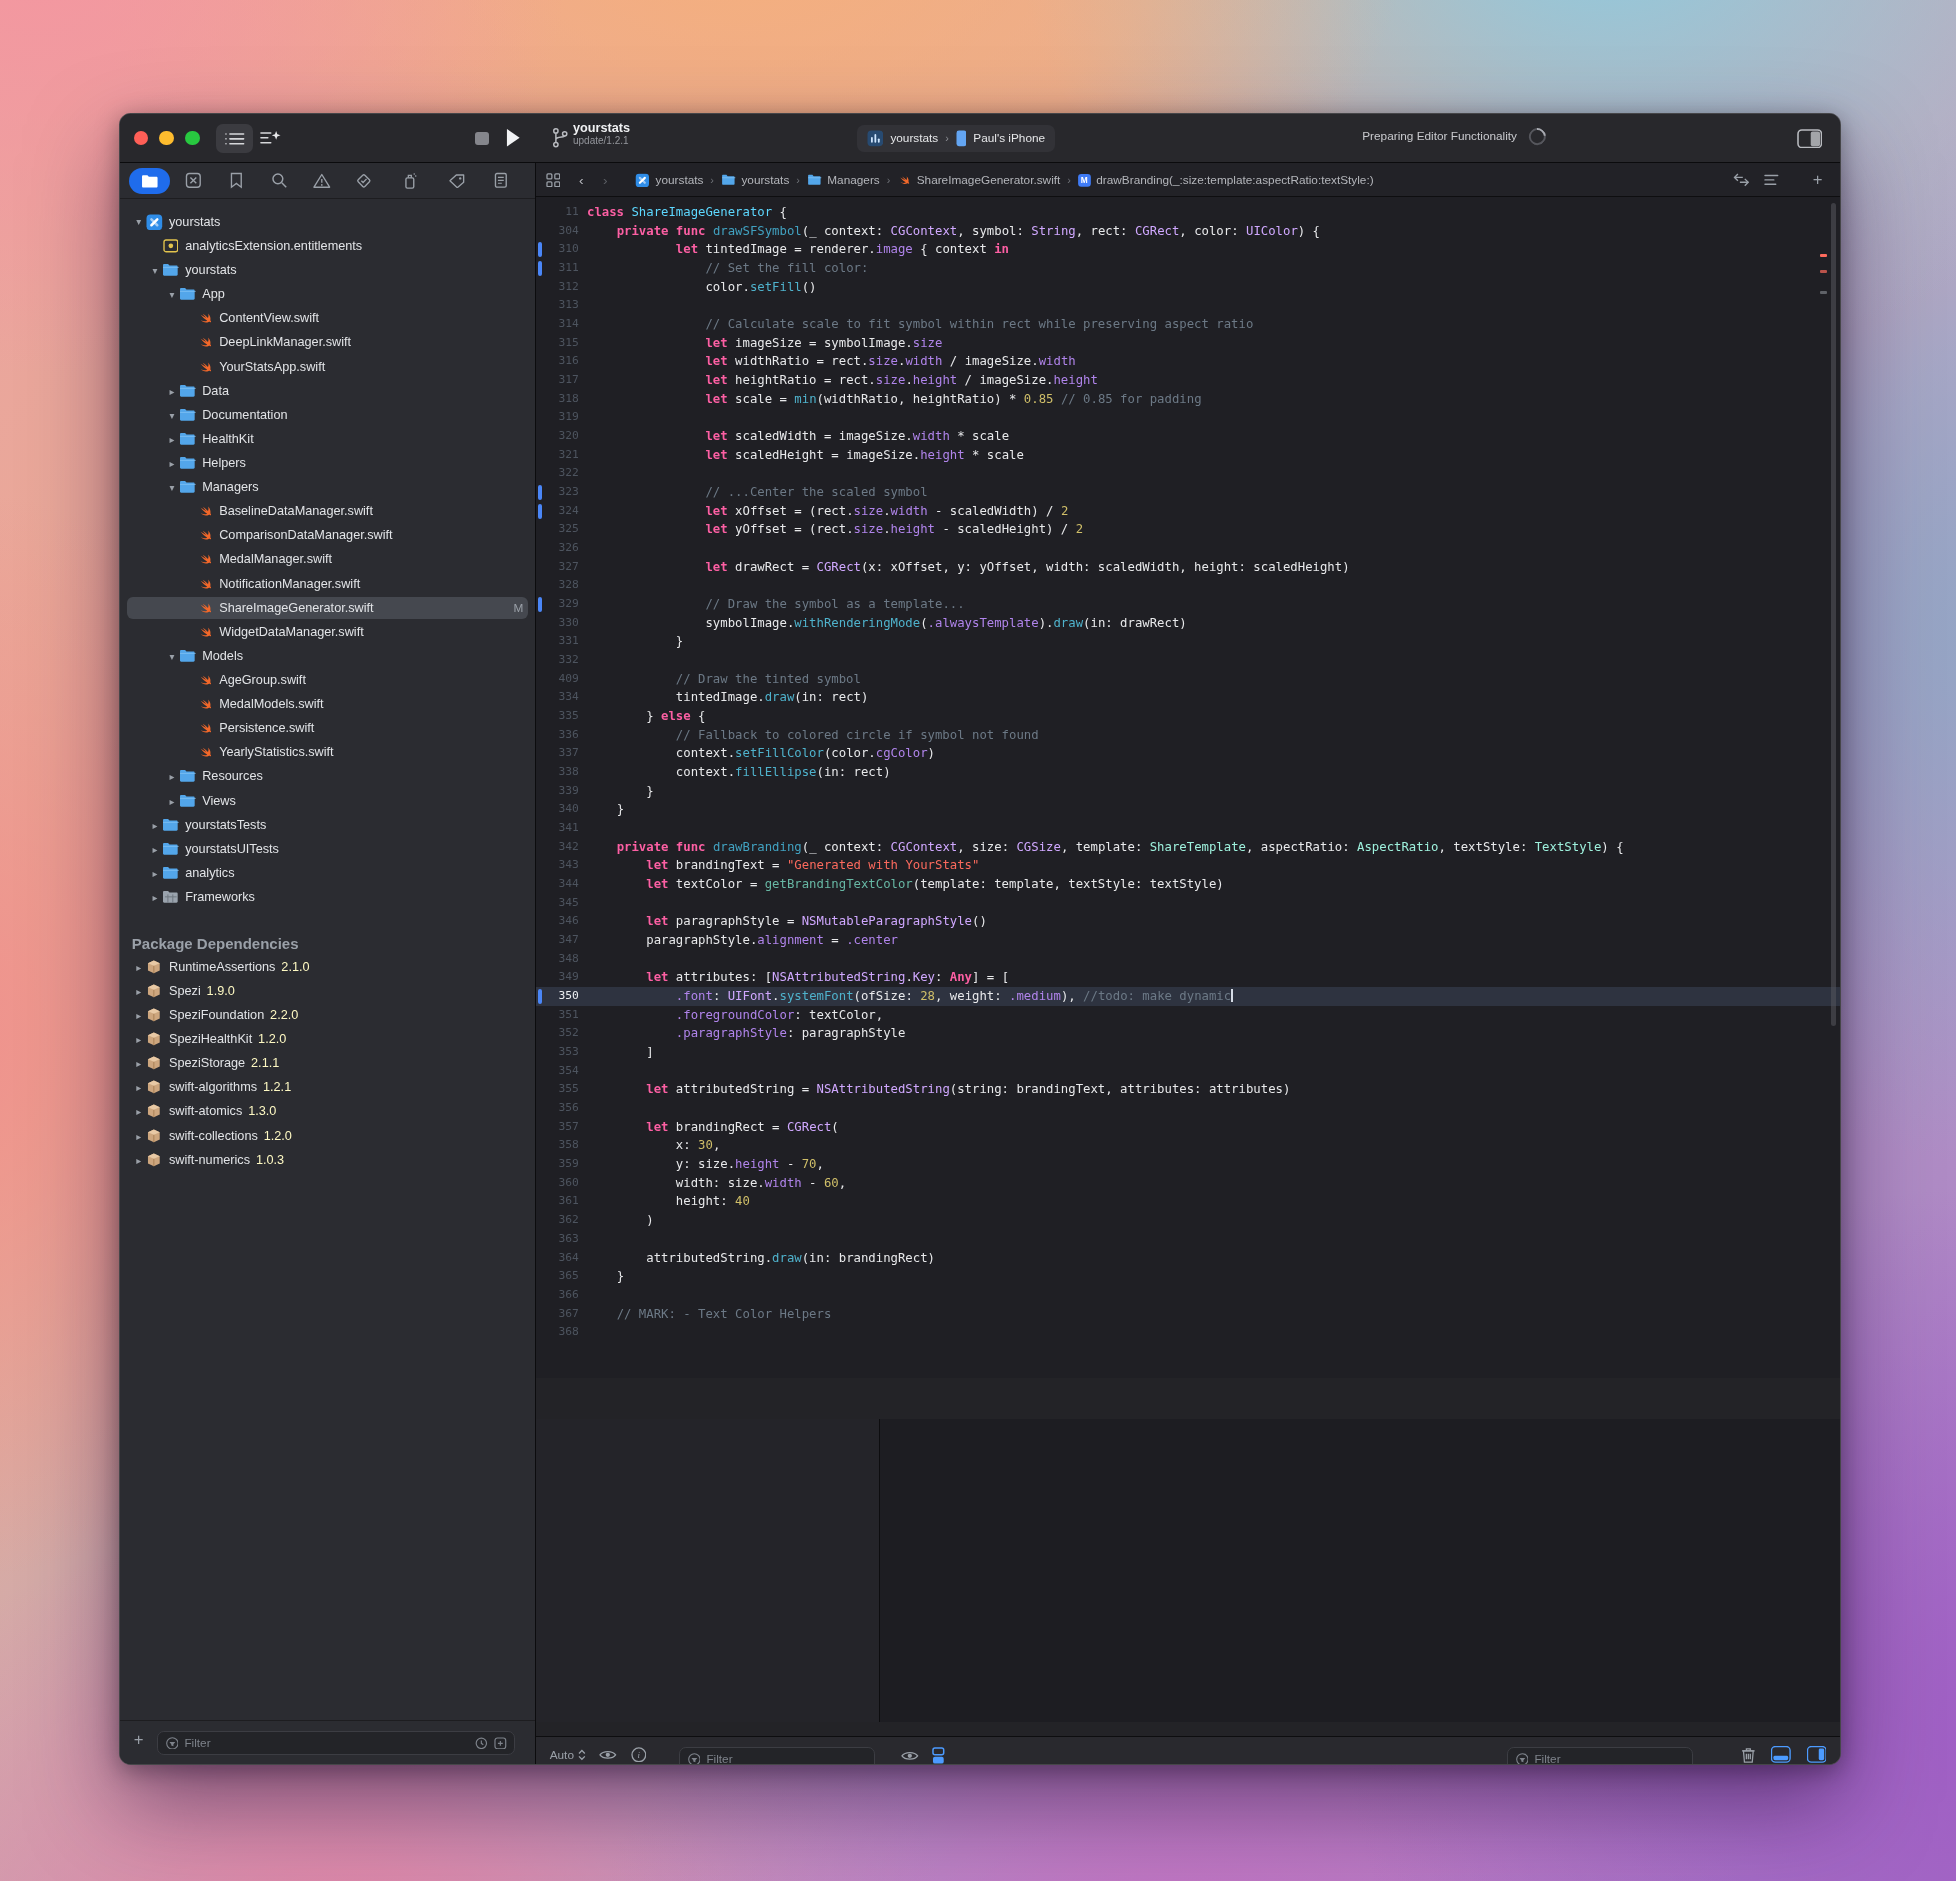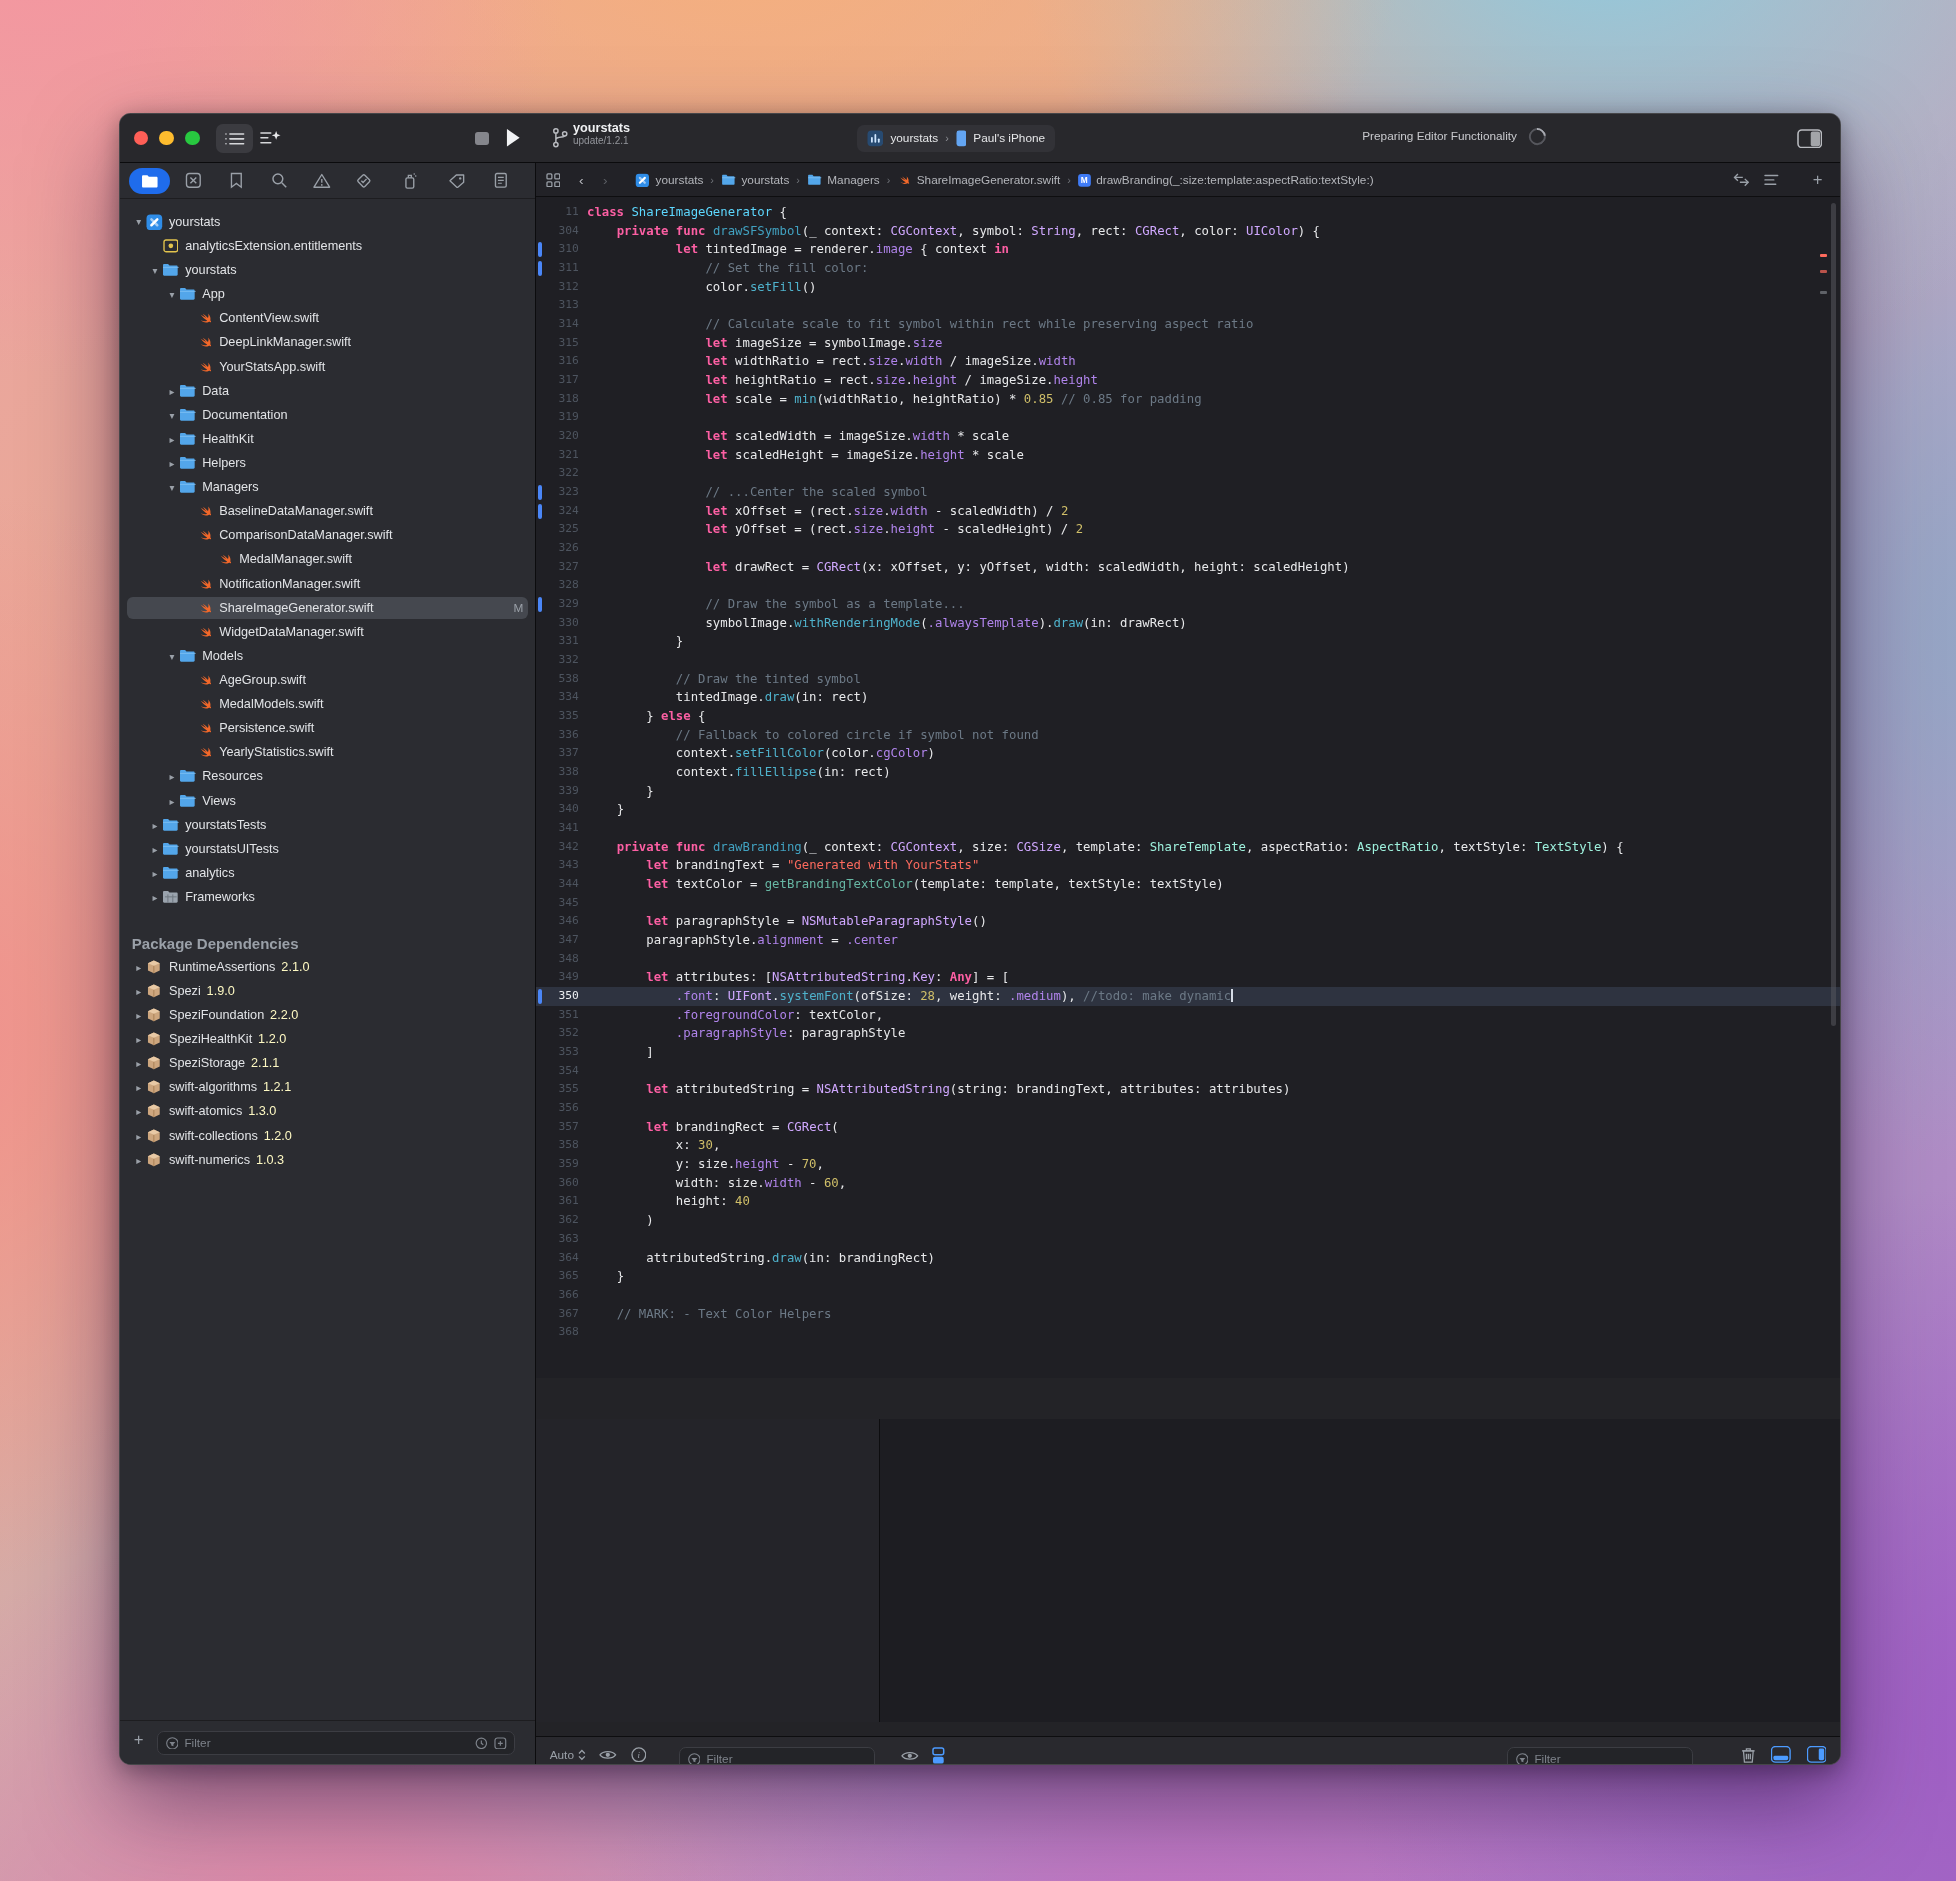--- a/index.html
+++ b/index.html
@@ -378,21 +378,21 @@
         <div class="trow" style="top: 319px;">
           <span style="width: 62px; flex: 0 0 auto;"></span>
           <span class="chev"></span>
           <span class="ticn">
             <svg width="15.7" height="14.7" viewBox="0 0 16 16">
               <path d="M13.8 10.9c1-2.6 0-5.9-2.3-8.1.7 1.7.6 3.5-.1 4.8C9.9 6.2 8 4.6 5.8 3.1c1.1 1.7 2.7 3.5 4.2 4.9C7.9 6.9 5.5 5.6 3.5 4.2c2.1 2.7 4.9 5.1 7.1 6.4-1.8 1-4.4.9-6.8-.4 2 2.2 5.6 3 8.3 1.7.9-.4 2-.2 2.5.7.4-1 .1-1.9-.8-2.4z" fill="#f2682a"></path>
             </svg>
           </span>
           <span class="lbl">ComparisonDataManager.swift</span>
         </div>
-        <div class="trow" style="top: 343px; margin-left: 20px;">
+        <div class="trow" style="top: 343px;">
           <span style="width: 62px; flex: 0 0 auto;"></span>
           <span class="chev"></span>
           <span class="ticn">
             <svg width="15.7" height="14.7" viewBox="0 0 16 16">
               <path d="M13.8 10.9c1-2.6 0-5.9-2.3-8.1.7 1.7.6 3.5-.1 4.8C9.9 6.2 8 4.6 5.8 3.1c1.1 1.7 2.7 3.5 4.2 4.9C7.9 6.9 5.5 5.6 3.5 4.2c2.1 2.7 4.9 5.1 7.1 6.4-1.8 1-4.4.9-6.8-.4 2 2.2 5.6 3 8.3 1.7.9-.4 2-.2 2.5.7.4-1 .1-1.9-.8-2.4z" fill="#f2682a"></path>
             </svg>
           </span>
           <span class="lbl">MedalManager.swift</span>
         </div>
         <div class="trow" style="top: 368px;">
@@ -800,21 +800,21 @@
           <div class="crow" style="top: 286px;"><div class="chgbar"></div><span class="lnum">323</span><span class="ctext">                <span class="cmt">// ...Center the scaled symbol</span></span></div>
           <div class="crow" style="top: 305px;"><div class="chgbar"></div><span class="lnum">324</span><span class="ctext">                <span class="kw">let</span><span class="pl"> xOffset = (rect.</span><span class="prop">size</span><span class="pl">.</span><span class="prop">width</span><span class="pl"> - scaledWidth) / </span><span class="num">2</span></span></div>
           <div class="crow" style="top: 323px;"><span class="lnum">325</span><span class="ctext">                <span class="kw">let</span><span class="pl"> yOffset = (rect.</span><span class="prop">size</span><span class="pl">.</span><span class="prop">height</span><span class="pl"> - scaledHeight) / </span><span class="num">2</span></span></div>
           <div class="crow" style="top: 342px;"><span class="lnum">326</span><span class="ctext"></span></div>
           <div class="crow" style="top: 361px;"><span class="lnum">327</span><span class="ctext">                <span class="kw">let</span><span class="pl"> drawRect = </span><span class="ty">CGRect</span><span class="pl">(x: xOffset, y: yOffset, width: scaledWidth, height: scaledHeight)</span></span></div>
           <div class="crow" style="top: 379px;"><span class="lnum">328</span><span class="ctext"></span></div>
           <div class="crow" style="top: 398px;"><div class="chgbar"></div><span class="lnum">329</span><span class="ctext">                <span class="cmt">// Draw the symbol as a template...</span></span></div>
           <div class="crow" style="top: 417px;"><span class="lnum">330</span><span class="ctext">                <span class="pl">symbolImage.</span><span class="meth">withRenderingMode</span><span class="pl">(</span><span class="prop">.alwaysTemplate</span><span class="pl">).</span><span class="meth">draw</span><span class="pl">(in: drawRect)</span></span></div>
           <div class="crow" style="top: 435px;"><span class="lnum">331</span><span class="ctext">            <span class="pl">}</span></span></div>
           <div class="crow" style="top: 454px;"><span class="lnum">332</span><span class="ctext"></span></div>
-          <div class="crow" style="top: 473px;"><span class="lnum">538</span><span class="ctext">            <span class="cmt">// Draw the tinted symbol</span></span></div>
+          <div class="crow" style="top: 473px;"><span class="lnum">409</span><span class="ctext">            <span class="cmt">// Draw the tinted symbol</span></span></div>
           <div class="crow" style="top: 491px;"><span class="lnum">334</span><span class="ctext">            <span class="pl">tintedImage.</span><span class="meth">draw</span><span class="pl">(in: rect)</span></span></div>
           <div class="crow" style="top: 510px;"><span class="lnum">335</span><span class="ctext">        <span class="pl">} </span><span class="kw">else</span><span class="pl"> {</span></span></div>
           <div class="crow" style="top: 529px;"><span class="lnum">336</span><span class="ctext">            <span class="cmt">// Fallback to colored circle if symbol not found</span></span></div>
           <div class="crow" style="top: 547px;"><span class="lnum">337</span><span class="ctext">            <span class="pl">context.</span><span class="meth">setFillColor</span><span class="pl">(color.</span><span class="prop">cgColor</span><span class="pl">)</span></span></div>
           <div class="crow" style="top: 566px;"><span class="lnum">338</span><span class="ctext">            <span class="pl">context.</span><span class="meth">fillEllipse</span><span class="pl">(in: rect)</span></span></div>
           <div class="crow" style="top: 585px;"><span class="lnum">339</span><span class="ctext">        <span class="pl">}</span></span></div>
           <div class="crow" style="top: 603px;"><span class="lnum">340</span><span class="ctext">    <span class="pl">}</span></span></div>
           <div class="crow" style="top: 622px;"><span class="lnum">341</span><span class="ctext"></span></div>
           <div class="crow" style="top: 641px;"><span class="lnum">342</span><span class="ctext">    <span class="kw">private</span><span class="pl"> </span><span class="kw">func</span><span class="pl"> </span><span class="fn">drawBranding</span><span class="pl">(_ context: </span><span class="ty">CGContext</span><span class="pl">, size: </span><span class="ty">CGSize</span><span class="pl">, template: </span><span class="pty">ShareTemplate</span><span class="pl">, aspectRatio: </span><span class="pty">AspectRatio</span><span class="pl">, textStyle: </span><span class="pty">TextStyle</span><span class="pl">) {</span></span></div>
           <div class="crow" style="top: 659px;"><span class="lnum">343</span><span class="ctext">        <span class="kw">let</span><span class="pl"> brandingText = </span><span class="str">"Generated with YourStats"</span></span></div>

